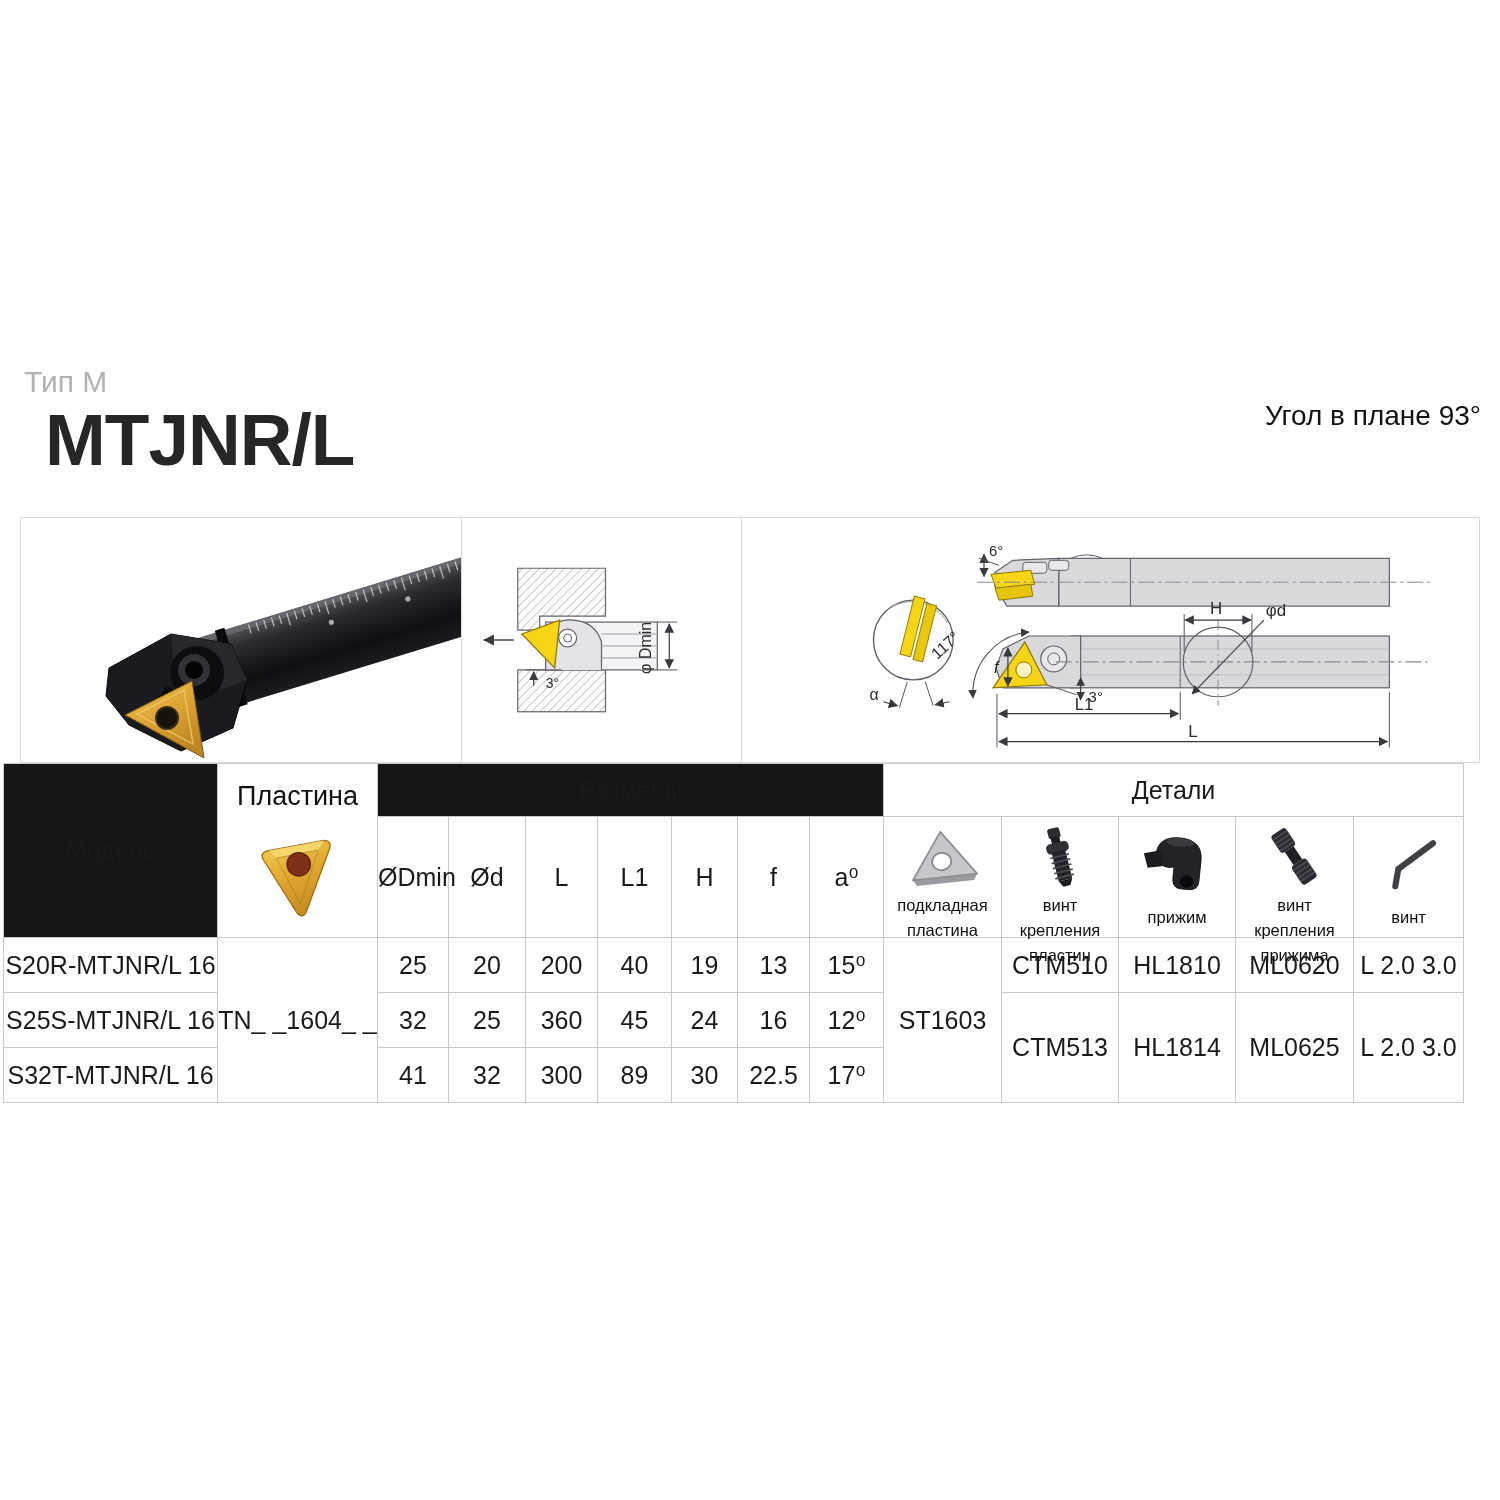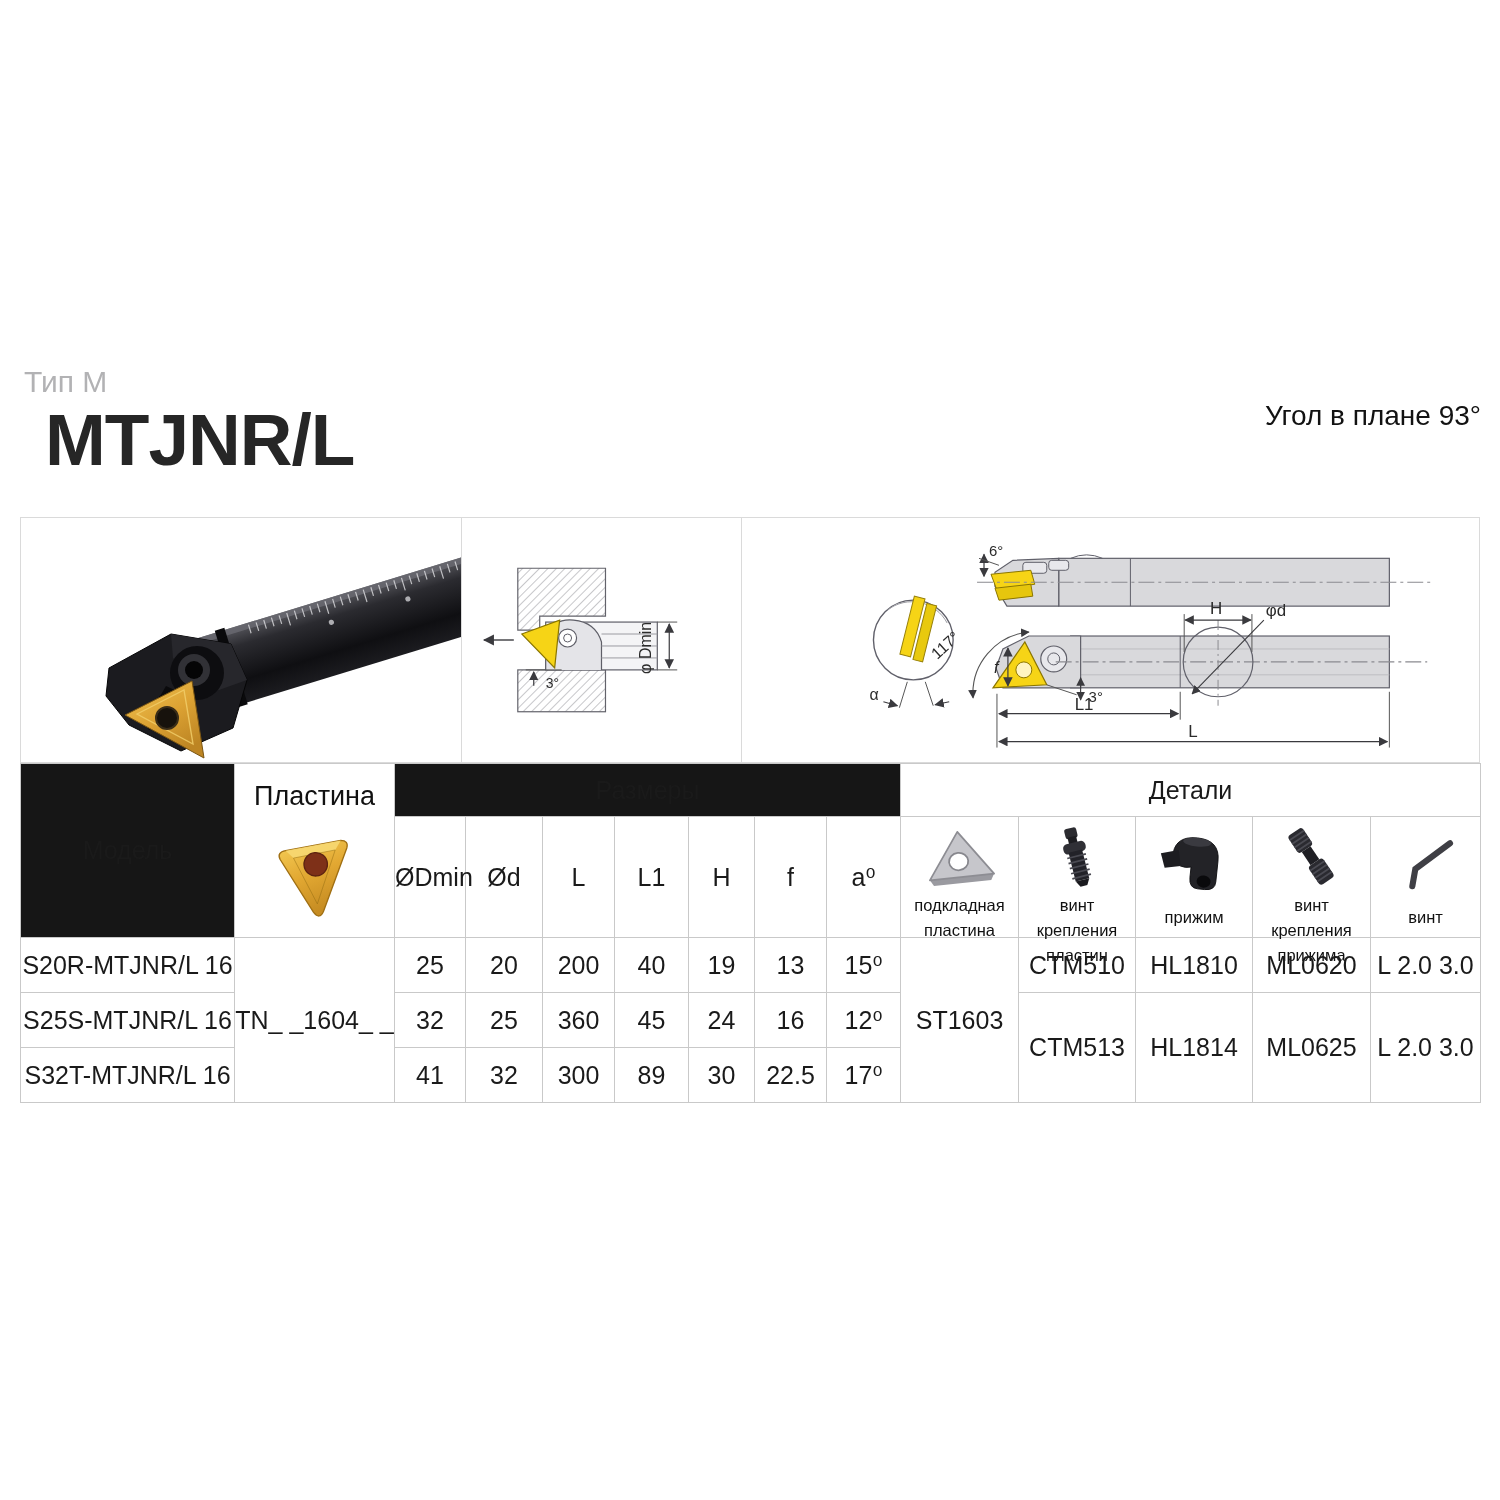--- a/index.html
+++ b/index.html
@@ -10,21 +10,21 @@
               color:#262626;letter-spacing:-1px;margin-left:24px;}
   .subtitle{position:absolute;right:19px;top:396px;text-align:right;font-size:28px;
             color:#121212;line-height:39px;}
   .panels{position:absolute;left:20px;top:517px;width:1458px;height:244px;display:flex;
           border:1px solid #dadada;background:#fff;}
   .panel{height:100%;box-sizing:border-box;}
   .panel + .panel{border-left:1px solid #dadada;}
   .p1{width:440px;} .p2{width:280px;} .p3{flex:1;}
   .panel svg{display:block;width:100%;height:100%;}
 
-  table.spec{position:absolute;left:20px;top:763px;width:1460px;border-collapse:collapse;
+  table.spec{position:absolute;left:3px;top:763px;width:1460px;border-collapse:collapse;
              table-layout:fixed;}
   table.spec td{border:1px solid #c9c9c9;text-align:center;vertical-align:middle;
                 font-size:25px;color:#1a1a1a;padding:0;}
   td.black{background:#161616;color:#fff;border-color:#161616;font-size:27px;}
   td.banner-white{font-size:27px;color:#111;}
   tr.hrow1{height:53px;} tr.hrow2{height:120px;}
   tr.drow{height:55px;}
   td.model-col{font-size:24px;margin-top:40px;}
   .insert-cell-inner{display:flex;flex-direction:column;height:100%;}
   .insert-cell-label{height:52px;display:flex;align-items:center;justify-content:center;

